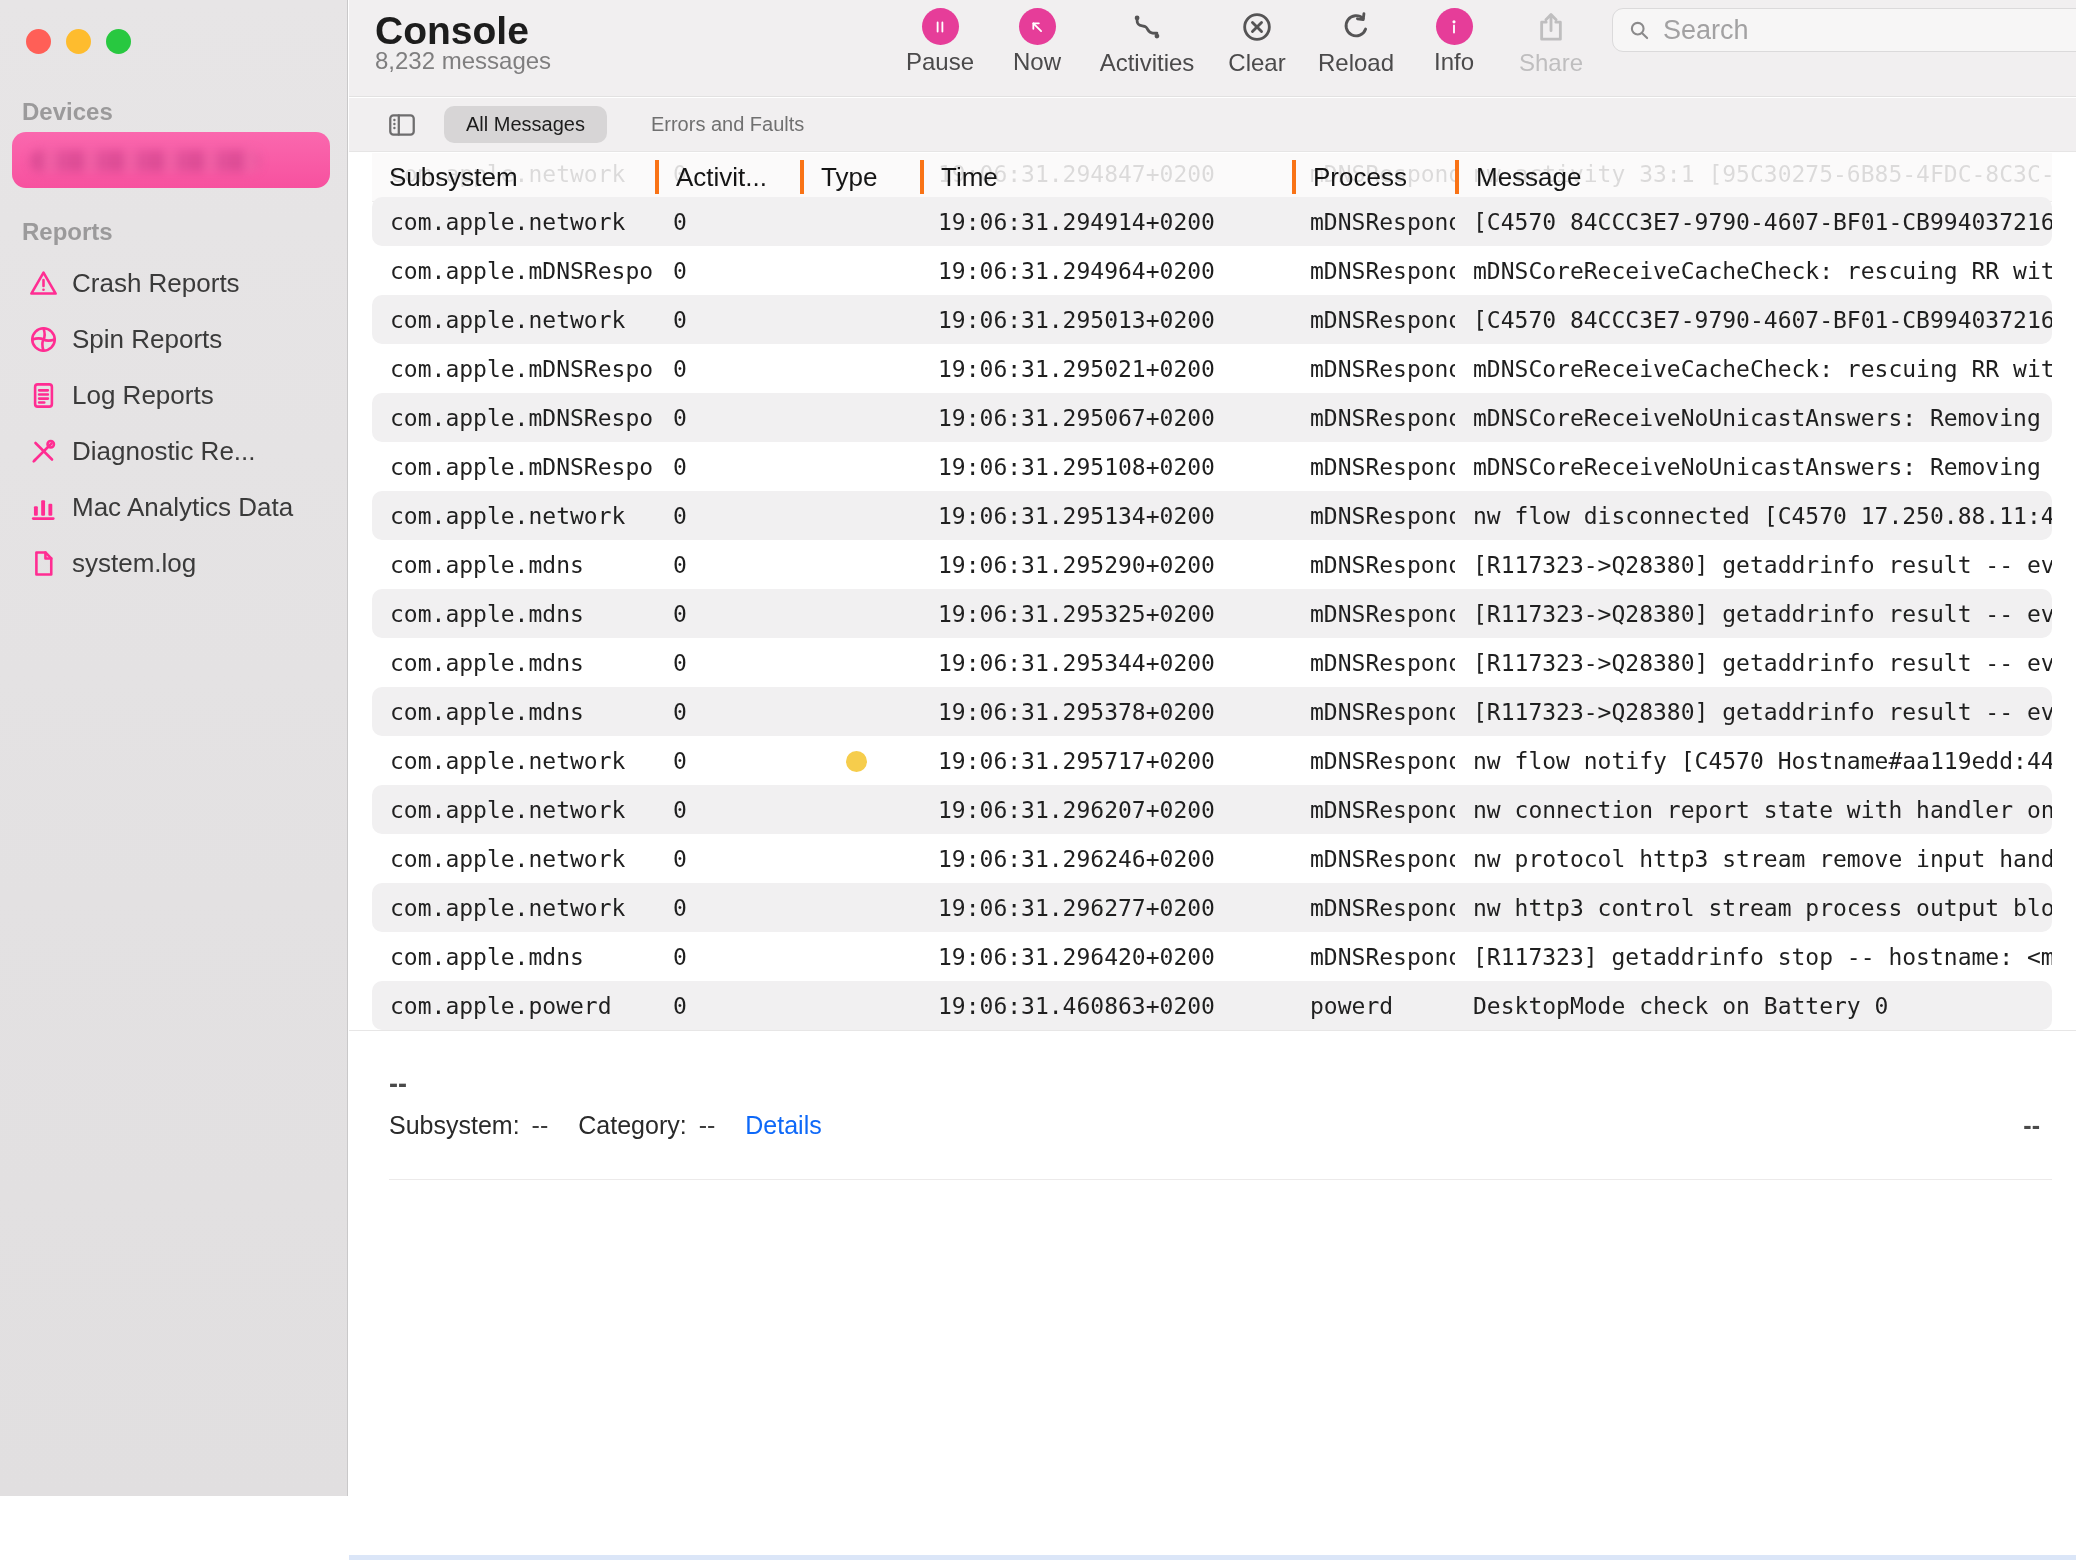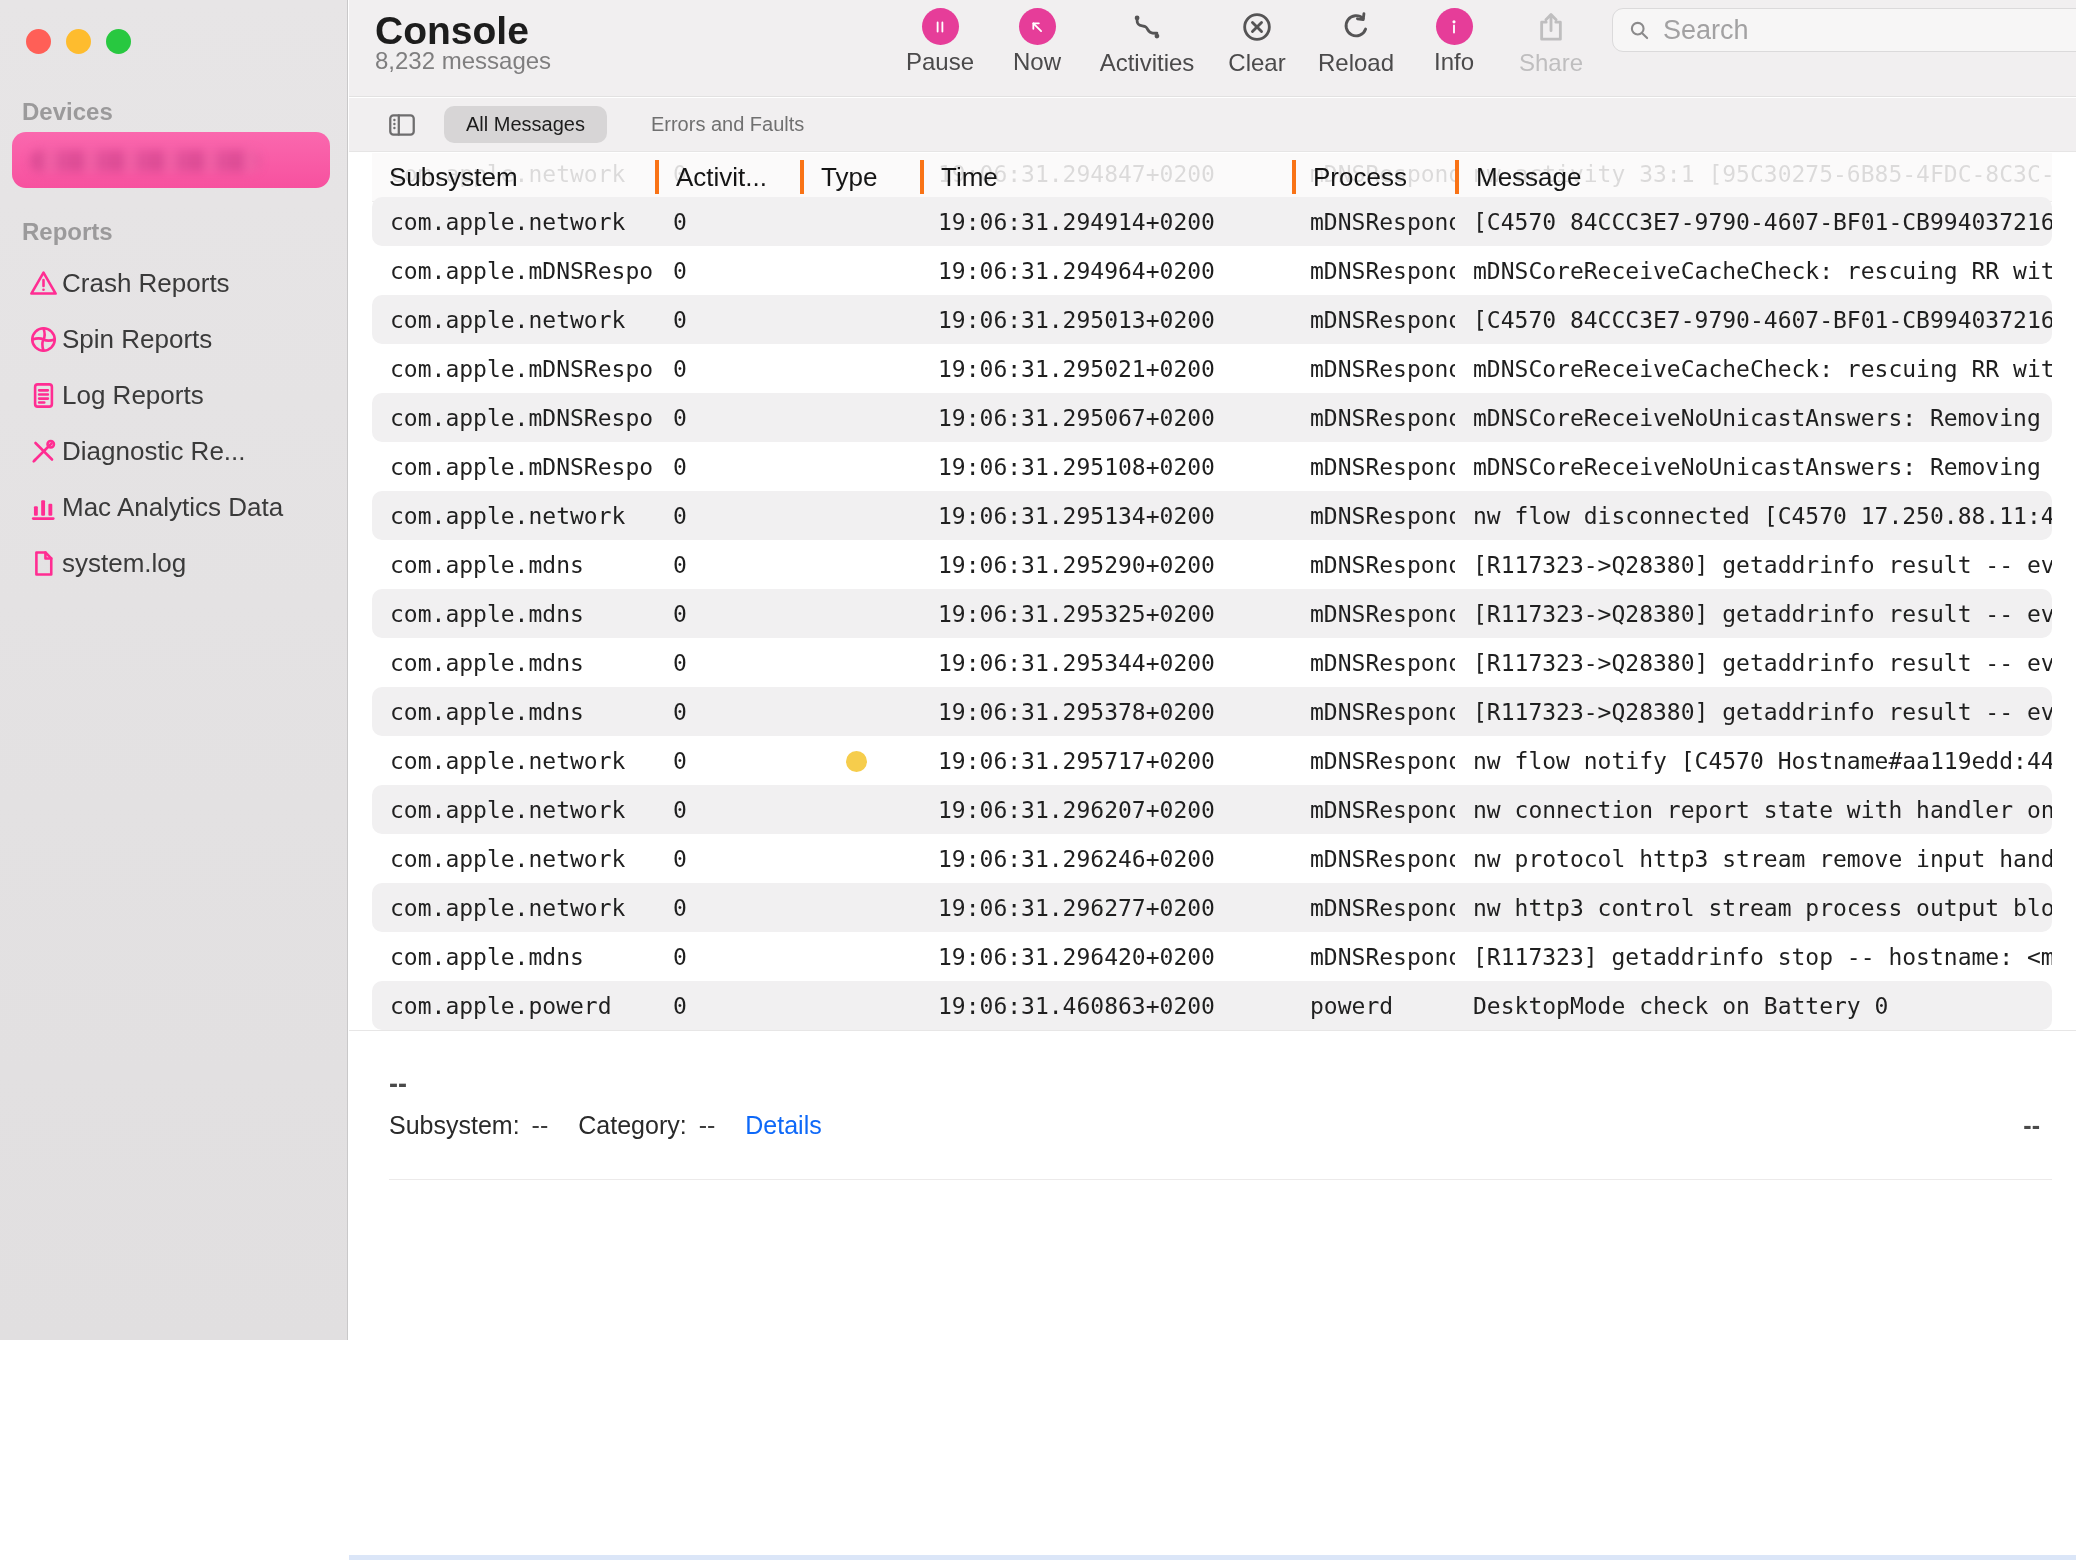--- a/index.html
+++ b/index.html
@@ -1,34 +1,34 @@
 <!DOCTYPE html>
 <html><head>
 <meta charset="utf-8">
 <style>
   html,body{margin:0;padding:0;background:#fff;}
   body{width:2076px;height:1560px;position:relative;overflow:hidden;
        font-family:"Liberation Sans","DejaVu Sans",sans-serif;-webkit-font-smoothing:antialiased;}
   .mono{font-family:"DejaVu Sans Mono","Liberation Mono",monospace;}
 
   
-  .sidebar{position:absolute;left:0;top:0;width:348px;height:1340px;
+  .sidebar{position:absolute;left:0;top:0;width:348px;height:1496px;
            background:linear-gradient(180deg,#e7e5e6 0%,#e3e1e2 60%,#e1dfe0 100%);
            border-right:1px solid #c9c8c9;box-sizing:border-box;}
   .traffic{position:absolute;top:29px;left:26px;display:flex;gap:15px;}
   .tl{width:25px;height:25px;border-radius:50%;}
   .sec-h{position:absolute;left:22px;font-size:24px;font-weight:700;color:#9b9a9b;}
   .dev-h{top:98px;} .rep-h{top:218px;}
   .dev-pill{position:absolute;left:12px;top:132px;width:318px;height:56px;border-radius:14px;
             background:linear-gradient(180deg,#fa68ae,#f7519f);overflow:hidden;}
   .dev-smudge{position:absolute;left:18px;top:18px;width:230px;height:22px;border-radius:10px;
               background:repeating-linear-gradient(90deg,#d44790 0 14px,#ef63a6 14px 26px,#db4e96 26px 40px);
               filter:blur(5px);opacity:.75;}
   .rep-list{position:absolute;left:0;top:255px;width:348px;}
-  .s-item{height:56px;display:flex;align-items:center;padding-left:28px;gap:3px;}
+  .s-item{height:56px;display:flex;align-items:center;padding-left:28px;gap:13px;}
   .s-item .lbl{font-size:26px;color:#3a3a3a;white-space:nowrap;}
   .s-item svg{width:31px;height:31px;flex:0 0 31px;color:#ff2d92;}
 
   
   .main{position:absolute;left:349px;top:0;width:1727px;height:1560px;background:#fff;}
 
   
   .toolbar{position:absolute;left:0;top:0;width:100%;height:97px;background:#f1eff0;
            border-bottom:1px solid #e2e1e1;box-sizing:border-box;}
   .win-title{position:absolute;left:26px;top:9px;font-size:39px;font-weight:700;color:#1d1d1d;}

